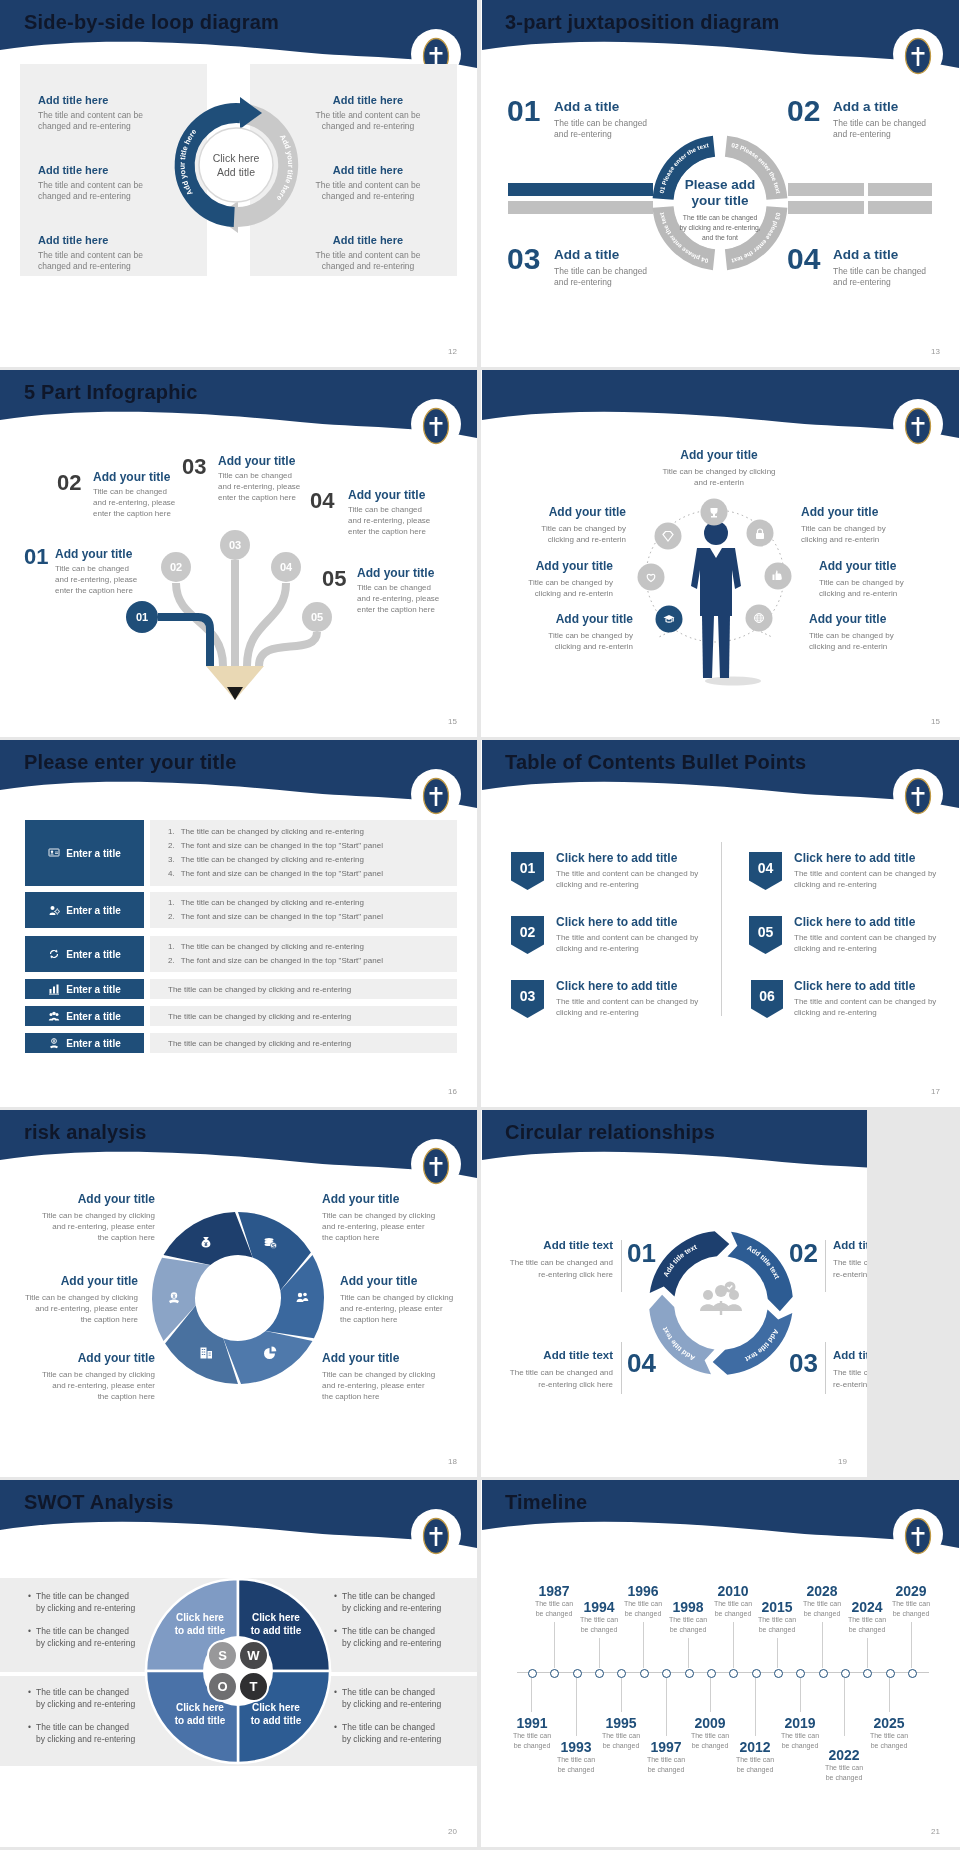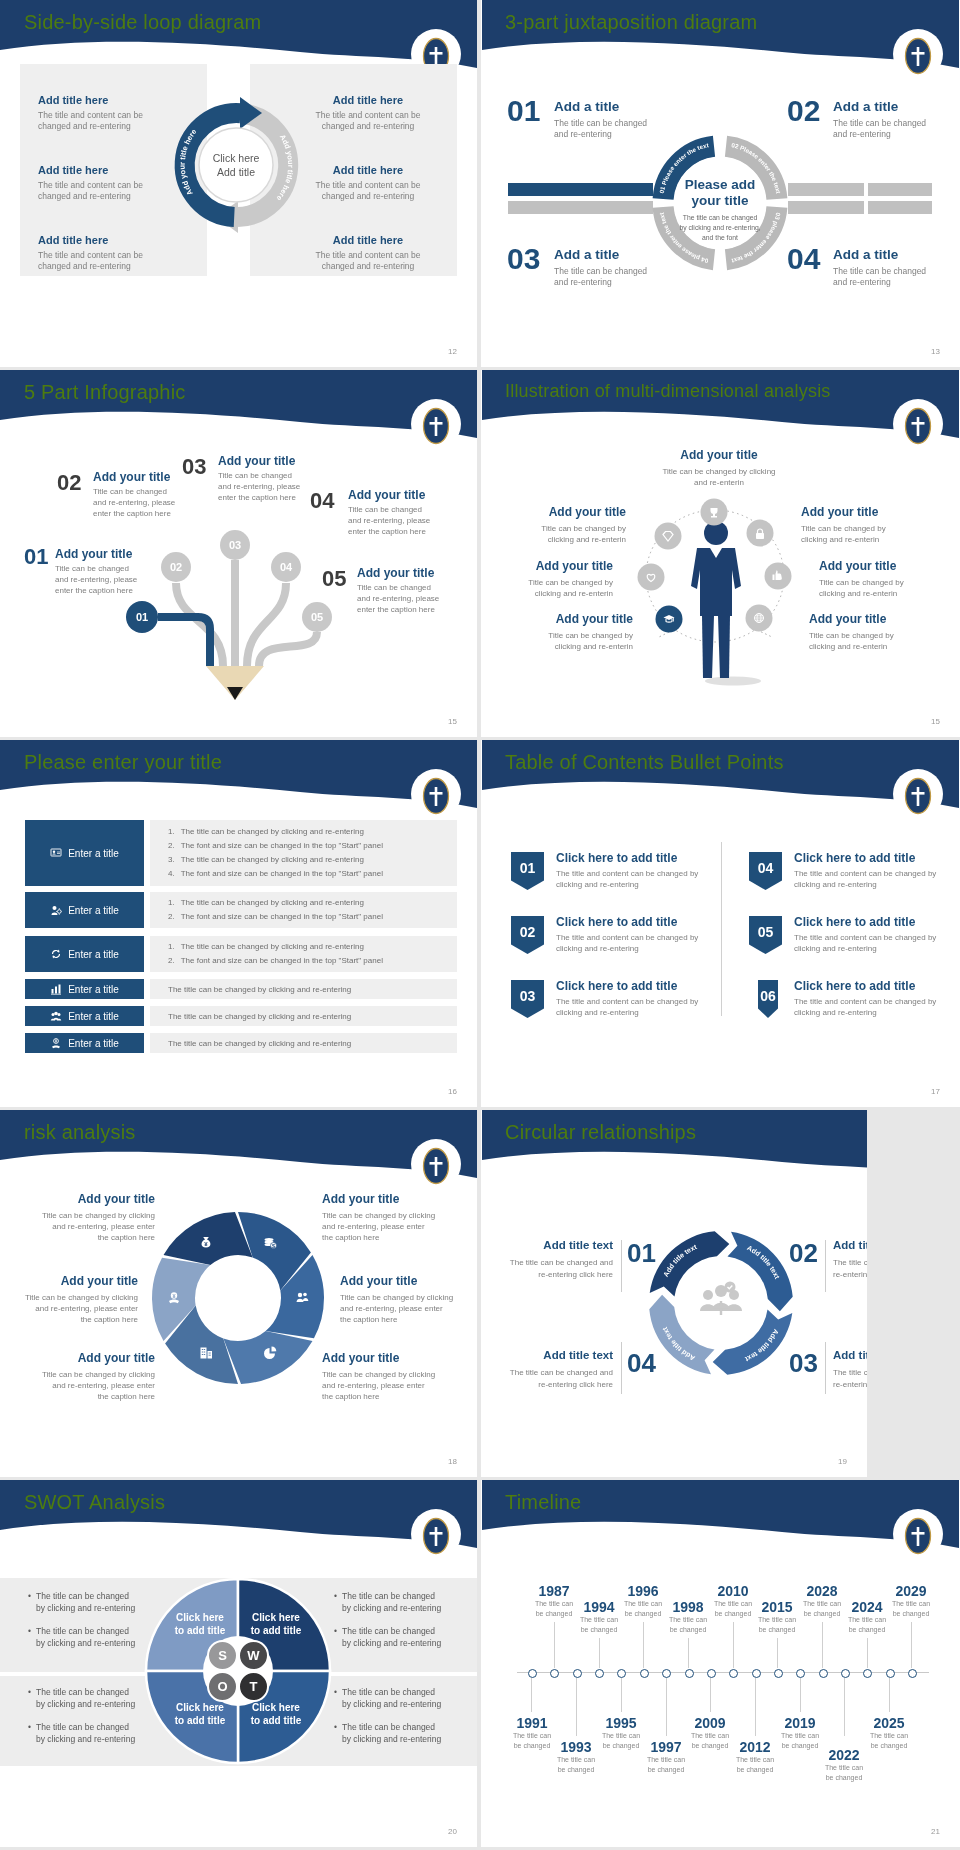--- a/index.html
+++ b/index.html
@@ -1,28 +1,28 @@
 <!DOCTYPE html>
 <html><head>
 <meta charset="utf-8">
 <style>
   html,body{margin:0;padding:0;background:#e7e7e7;width:960px;height:1850px;position:relative;
     font-family:"Liberation Sans",sans-serif;}
   .slide{position:absolute;width:477px;height:367px;background:#fff;overflow:hidden;}
   .abs{position:absolute;}
   .hdr{position:absolute;left:0;top:0;}
-  .hdr-title{position:absolute;left:24px;top:11px;color:#4d7c0f;font-weight:normal;font-size:20px;letter-spacing:.2px;white-space:nowrap;}
+  .hdr-title{position:absolute;left:24px;top:11px;color:#0f172a;font-weight:bold;font-size:20px;letter-spacing:.2px;white-space:nowrap;}
   .pageno{position:absolute;right:20px;bottom:11px;font-size:8px;color:#9a9a9a;}
   .ti{font-weight:bold;color:#1f4e79;}
   .cp{color:#7f7f7f;}
   .num{font-weight:bold;color:#1f4e79;line-height:1;}
   .numgrey{font-weight:bold;color:#3d3d3d;line-height:1;}
   svg text{font-family:"Liberation Sans",sans-serif;}
   .panel{background:#efefef;}
-  .btn{background:#1f4e79;display:flex;align-items:center;justify-content:center;gap:6px;color:#fff;font-weight:normal;font-size:10px;}
+  .btn{background:#1f4e79;display:flex;align-items:center;justify-content:center;gap:6px;color:#fff;font-weight:bold;font-size:10px;}
   .li{display:flex;gap:6px;font-size:8px;color:#6f6f6f;align-items:baseline;}
   .badge17{background:#1f4e79;color:#fff;font-weight:bold;font-size:14px;text-align:center;
     clip-path:polygon(0 0,100% 0,100% 75%,50% 100%,0 75%);padding-top:8px;box-sizing:border-box;}
   .node{position:absolute;width:7px;height:7px;border:1.5px solid #1f4e79;border-radius:50%;background:#fff;}
   .stem{position:absolute;width:1px;background:#cfcfcf;}
   .ygroup{position:absolute;width:44px;text-align:center;}
   .yr{font-size:14px;font-weight:bold;color:#1f4e79;line-height:1.1;}
   .ycap{font-size:7px;color:#8a8a8a;line-height:10px;}
   .bullet{display:flex;gap:5px;font-size:8.5px;color:#595959;line-height:12px;}
   .bullet .bm{color:#595959;}
@@ -224,21 +224,20 @@
 <div class="slide" id="s15" style="left:481px;top:370px;width:479px">
   <svg class="hdr" width="479" height="96" viewBox="0 0 477 96">
     <path d="M0,0 H477 V68 C420,56 360,58 300,52 C200,42 90,36 0,50 Z" fill="#1d3e6b"></path>
     <g>
       <circle cx="436" cy="54" r="25" fill="#fff"></circle>
       <ellipse cx="436" cy="56" rx="12.5" ry="17.5" fill="#1d3e6b" stroke="#c19a45" stroke-width="1.3"></ellipse>
       <rect x="434.7" y="47" width="2.6" height="19" fill="#fff"></rect>
       <rect x="429.5" y="52" width="13" height="2.6" fill="#fff"></rect>
     </g>
   </svg>
-  <div class="hdr-title" style="font-size:18px">Illustration of multi-dimensional analysis</div>
 
   <div class="abs" style="left:158px;top:78px;width:160px;text-align:center">
     <div class="ti" style="font-size:12px;margin-bottom:4px">Add your title</div>
     <div class="cp" style="font-size:8px;line-height:11px">Title can be changed by clicking</div>
     <div class="cp" style="font-size:8px;line-height:11px">and re-enterin</div>
   </div>
   <div class="abs" style="left:25px;top:135px;width:120px;text-align:right">
     <div class="ti" style="font-size:12px;margin-bottom:4px">Add your title</div>
     <div class="cp" style="font-size:8px;line-height:11px">Title can be changed by</div>
     <div class="cp" style="font-size:8px;line-height:11px">clicking and re-enterin</div>
@@ -490,21 +489,21 @@
     <div class="ti" style="font-size:12px;margin-bottom:3px">Click here to add title</div>
     <div class="cp" style="font-size:8px;line-height:11px">The title and content can be changed by</div>
     <div class="cp" style="font-size:8px;line-height:11px">clicking and re-entering</div>
   </div>
   <div class="abs badge17" style="left:268px;top:176px;width:33px;height:38px">05</div>
   <div class="abs" style="left:313px;top:175px;width:162px">
     <div class="ti" style="font-size:12px;margin-bottom:3px">Click here to add title</div>
     <div class="cp" style="font-size:8px;line-height:11px">The title and content can be changed by</div>
     <div class="cp" style="font-size:8px;line-height:11px">clicking and re-entering</div>
   </div>
-  <div class="abs badge17" style="left:277px;top:240px;width:20px;height:38px">06</div>
+  <div class="abs badge17" style="left:270px;top:240px;width:32px;height:38px">06</div>
   <div class="abs" style="left:313px;top:239px;width:162px">
     <div class="ti" style="font-size:12px;margin-bottom:3px">Click here to add title</div>
     <div class="cp" style="font-size:8px;line-height:11px">The title and content can be changed by</div>
     <div class="cp" style="font-size:8px;line-height:11px">clicking and re-entering</div>
   </div>
   <div class="pageno">17</div>
 </div>
 
 <div class="slide" id="s18" style="left:0;top:1110px">
   <svg class="hdr" width="477" height="96" viewBox="0 0 477 96">

